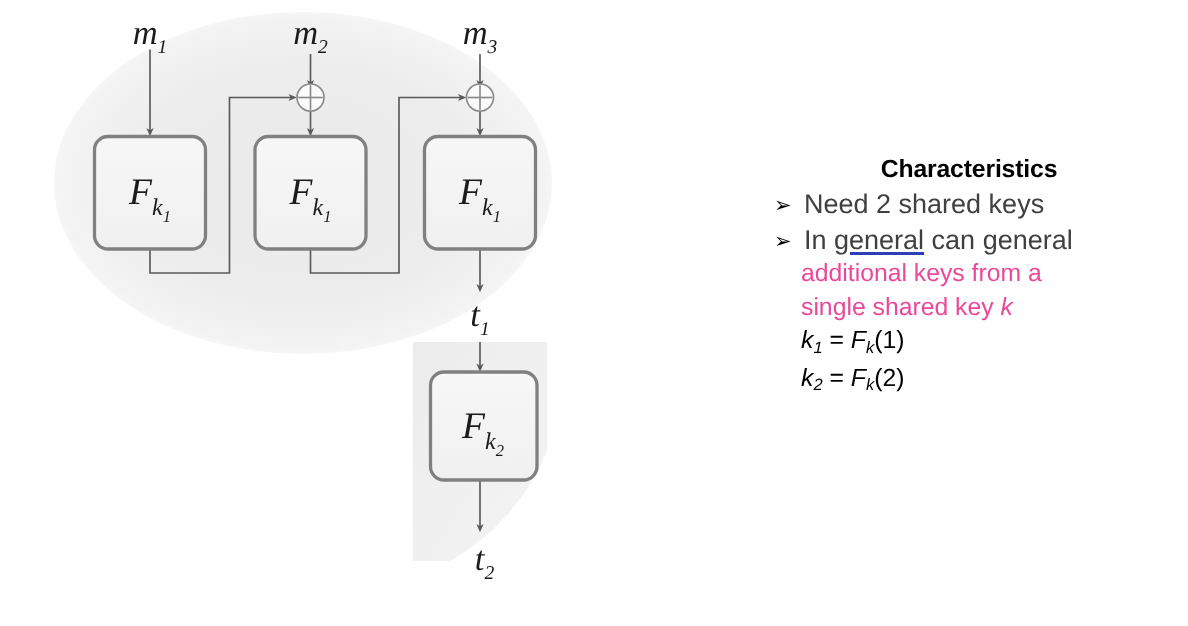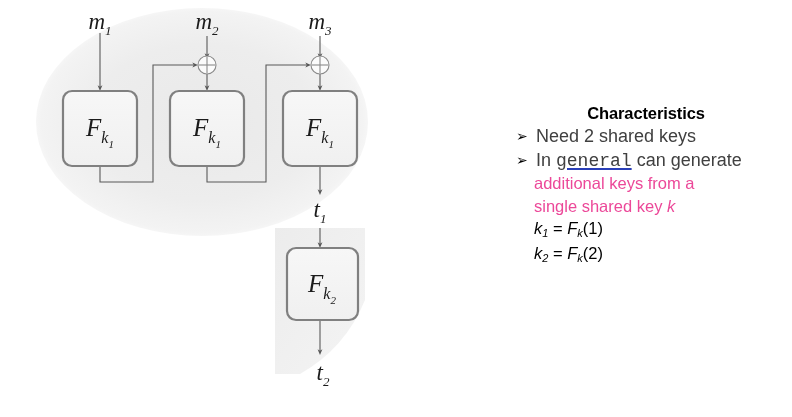--- a/index.html
+++ b/index.html
@@ -74,21 +74,20 @@
     margin-left: 20px;
     font-size: 16.5px;
     line-height: 22.5px;
     color: #ec4899;
   }
   .u-link {
     text-decoration: underline;
     text-decoration-color: #2a3fb8;
     text-underline-offset: 2px;
     text-decoration-thickness: 1.5px;
-    font-family: Liberation Mono, monospace;
   }
   .it { font-style: italic; }
   .sub {
     font-size: 11px;
     vertical-align: baseline;
     position: relative;
     top: 3px;
   }
   .formula {
     margin-left: 20px;
@@ -217,21 +216,21 @@
 
     <div id="panel-title">Characteristics</div>
 
     <div class="bullet-row">
       <span class="bullet-mark">➢</span>
       <span class="bullet-text"><span>Need 2 shared keys</span></span>
     </div>
 
     <div class="bullet-row">
       <span class="bullet-mark">➢</span>
-      <span class="bullet-text"><span>In </span><span class="u-link">general</span><span> can generate</span></span>
+      <span class="bullet-text"><span>In </span><span class="u-link">general</span><span> can general</span></span>
     </div>
 
     <div class="plain-row">additional keys from a</div>
 
     <div class="plain-row"><span>single shared key </span><span class="it">k</span></div>
 
     <div class="formula"><span>k</span><span class="sub">1</span><span class="roman"> = </span><span>F</span><span class="sub">k</span><span class="roman">(1)</span></div>
 
     <div class="formula"><span>k</span><span class="sub">2</span><span class="roman"> = </span><span>F</span><span class="sub">k</span><span class="roman">(2)</span></div>
 

